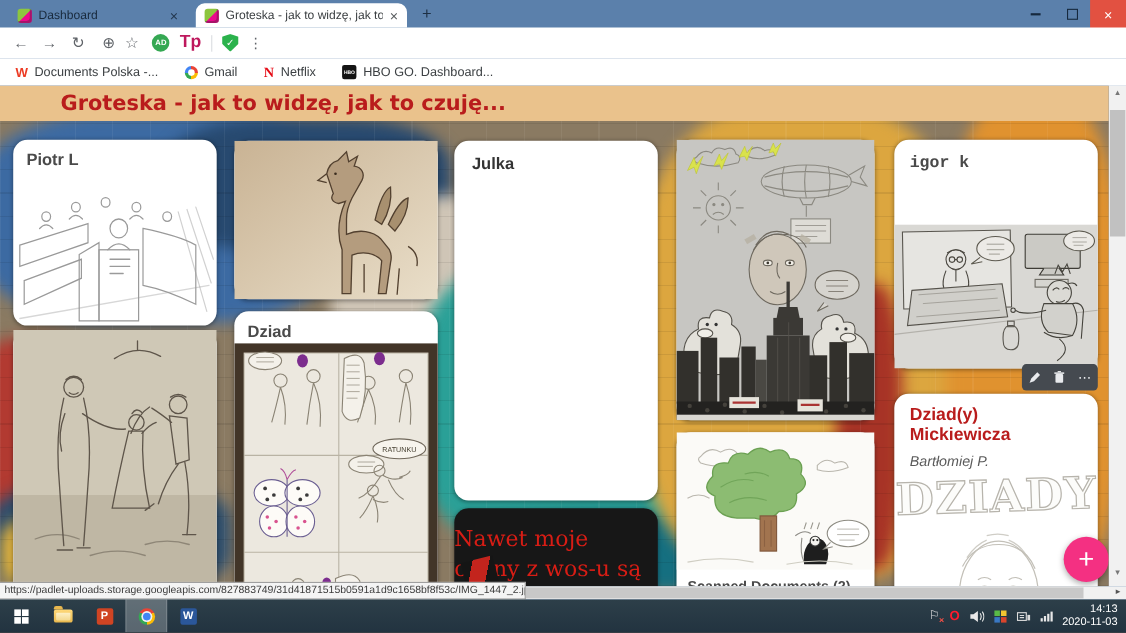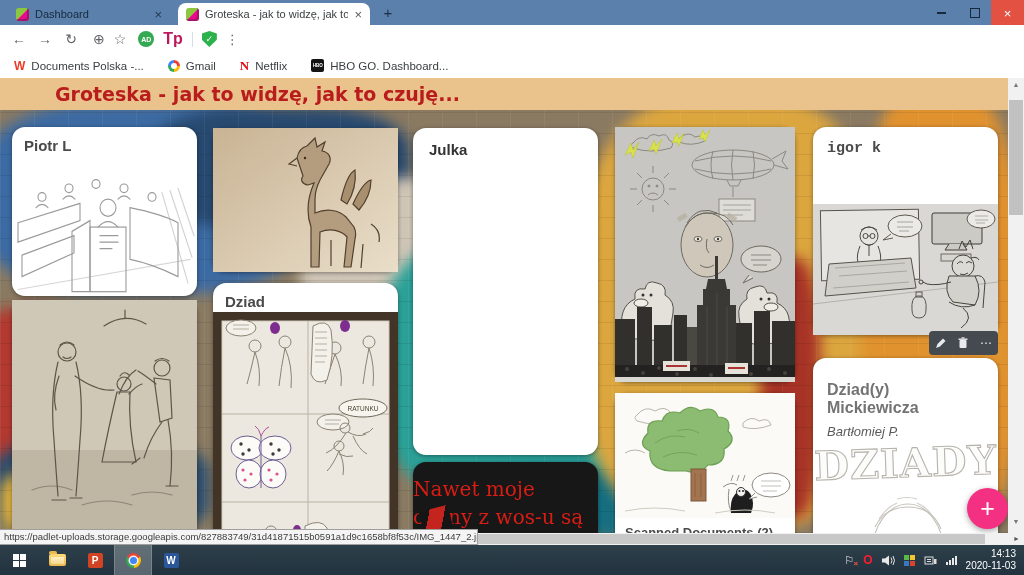--- a/index.html
+++ b/index.html
@@ -94,21 +94,21 @@
   .meme-text{margin-top:13px;text-align:left;font-family:"DejaVu Serif",serif;font-size:20px;
      color:#d81d15;line-height:1.4;white-space:pre-line;}
   .meme-blob{position:absolute;left:8px;top:46px;width:30px;height:24px;transform:rotate(-14deg);
      background:linear-gradient(115deg,#151515 28%,#c3241d 28% 68%,#151515 68%);}
   #card-warsaw{left:615px;top:49px;width:180px;height:255px;}
   #card-tree{left:615px;top:315px;width:180px;height:218px;}
   .tree-title{padding:7px 10px;font-size:13px;font-weight:bold;color:#4a4a4a;}
   #card-igor{left:813px;top:49px;width:185px;height:208px;display:flex;flex-direction:column;font-family:Liberation Mono, monospace;}
   .igor-head{height:77px;box-sizing:border-box;padding:13px 14px;font-size:15px;font-weight:bold;color:#4a4a4a;}
   #card-dziady{left:813px;top:280px;width:185px;height:253px;}
-  .dz-title{padding:11px 14px 0;font-size:16px;font-weight:bold;color:#737373;margin-top:12px;}
+  .dz-title{padding:11px 14px 0;font-size:16px;font-weight:bold;color:#b91c1c;}
   .dz-author{padding:7px 14px 0;font-size:13px;font-style:italic;color:#5a5a5a;}
 
   .card-toolbar{position:absolute;left:929px;top:253px;width:69px;height:24px;background:#454a50;
      border-radius:4px;display:flex;align-items:center;justify-content:space-around;z-index:4;color:#e8eaed;}
   .ct-more{font-size:12px;line-height:1;}
   .fab{position:absolute;left:967px;top:410px;width:41px;height:41px;border-radius:50%;background:#f43082;
      color:#fff;display:flex;align-items:center;justify-content:center;font-size:25px;z-index:5;
      box-shadow:0 2px 6px rgba(0,0,0,.35);}
 
   

